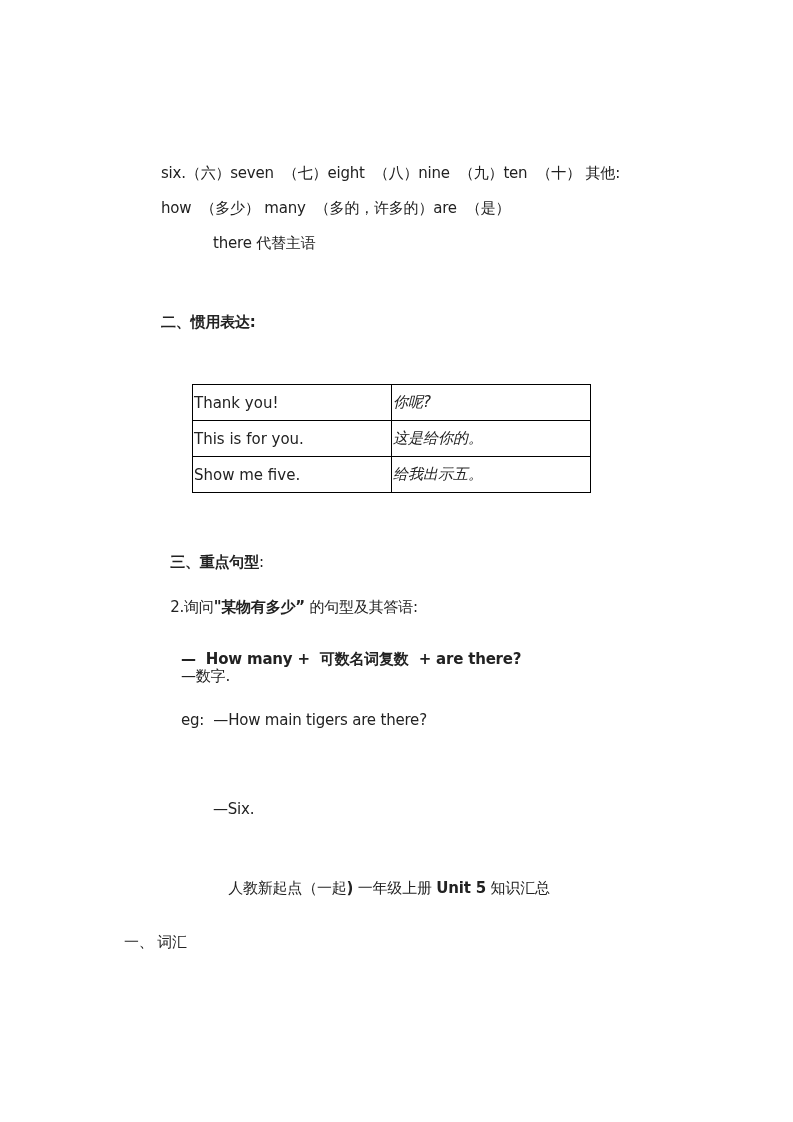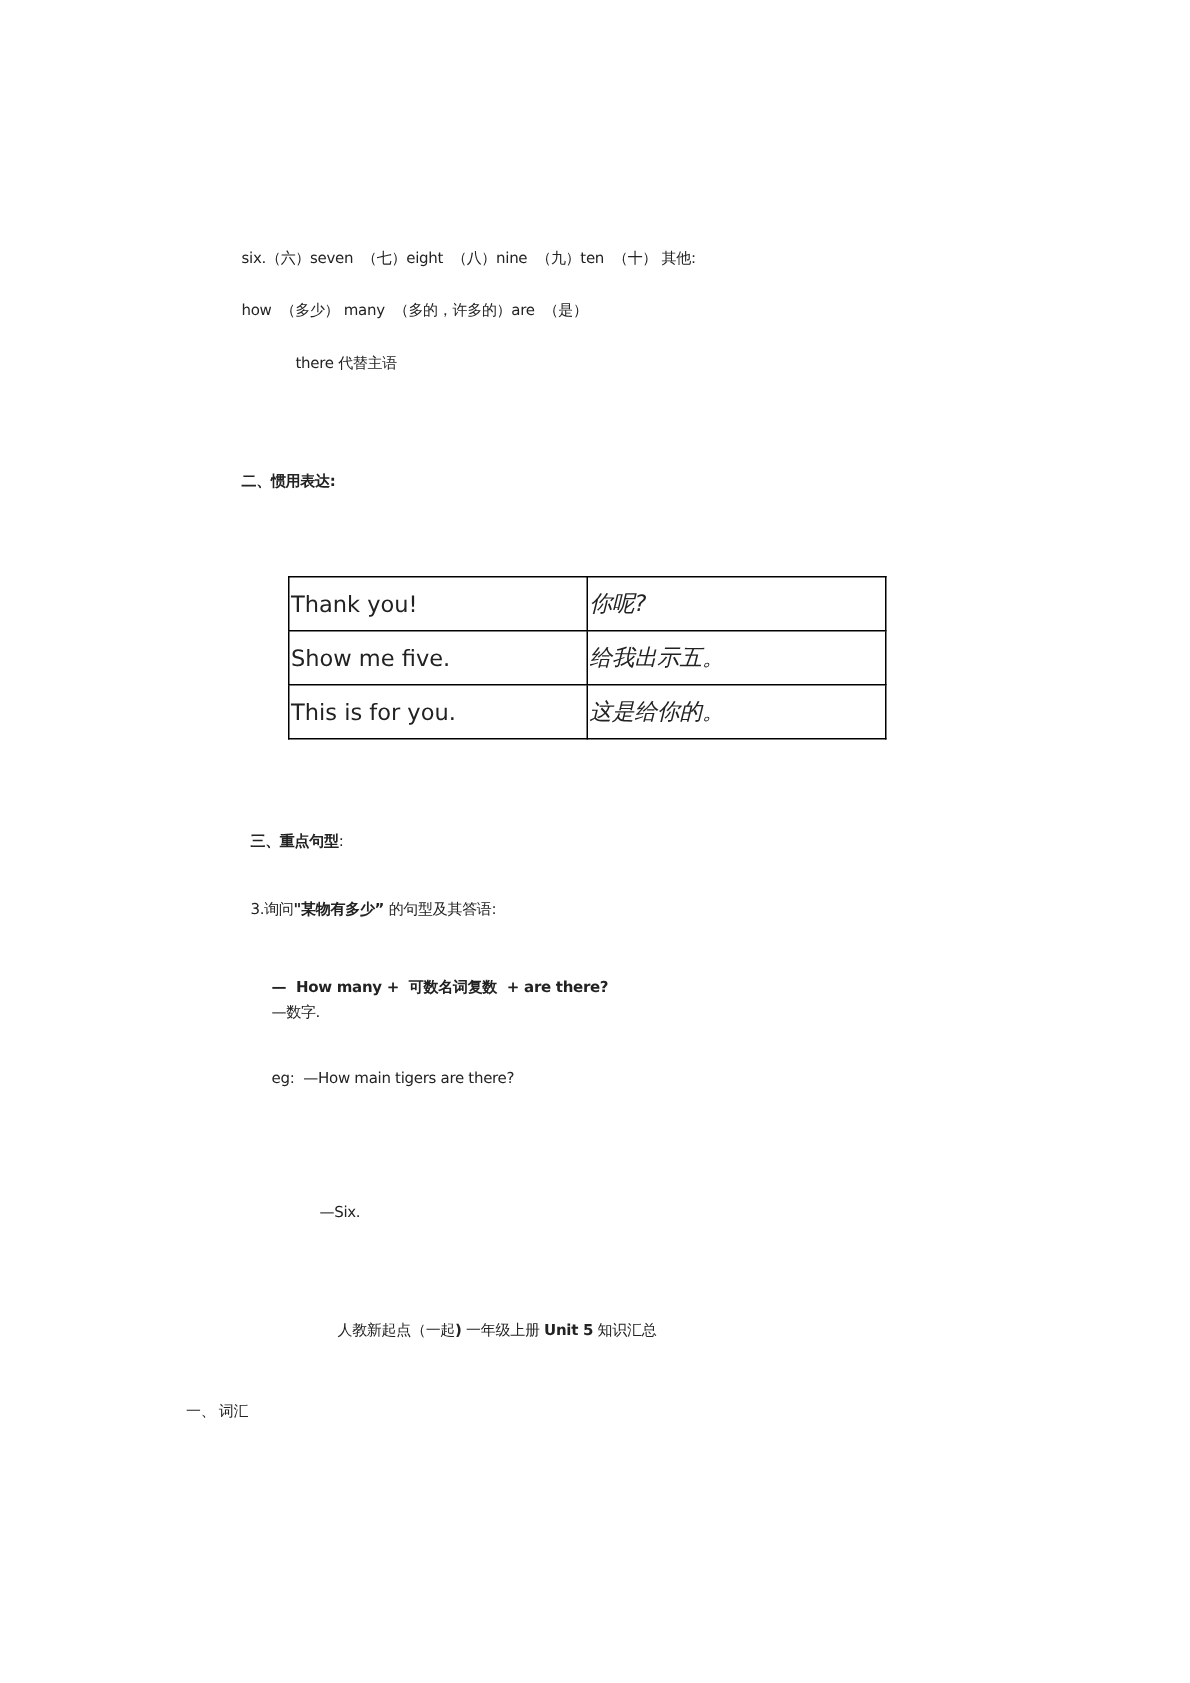--- a/index.html
+++ b/index.html
@@ -2,67 +2,67 @@
 <html><head>
   <meta charset="utf-8">
   <style>
     html, body { margin: 0; padding: 0; background: #ffffff; }
     body {
       width: 793px; height: 1122px; position: relative; overflow: hidden;
       font-family: "DejaVu Sans", "Liberation Sans", sans-serif;
       color: #222222;
     }
     .line {
-      position: absolute; white-space: pre; font-size: 10px; line-height: 20px;
+      position: absolute; white-space: pre; font-size: 15px; line-height: 20px;
       letter-spacing: -0.2px;
     }
     .bold { font-weight: bold; text-align: center; }
     table.expr {
       position: absolute; left: 192px; top: 384px;
       border-collapse: collapse; font-size: 15px;
     }
     table.expr td {
       border: 1.2px solid #000000; height: 35px; padding: 0 0 0 1px;
       vertical-align: middle; white-space: nowrap; color: #222222; margin-top: 37px;
     }
     table.expr td.c1 { width: 197px; }
     table.expr td.c2 { width: 197px; font-style: italic; }
   </style>
 </head>
 <body>
 
 <div class="line" style="left:161px; top:163px;">six.（六）seven  （七）eight  （八）nine  （九）ten  （十） 其他:</div>
 <div class="line" style="left:161px; top:198px;">how  （多少） many  （多的，许多的）are  （是）</div>
-<div class="line" style="left:197px; top:233px;">there 代替主语</div>
+<div class="line" style="left:213px; top:233px;">there 代替主语</div>
 
 <div class="line bold" style="left:161px; top:312px;">二、惯用表达:</div>
 
 <table class="expr">
   <tbody>
       <tr>
     <td class="c1">Thank you!</td>
     <td class="c2">你呢?</td>
   </tr>
   <tr>
+    <td class="c1">This is for you.</td>
+    <td class="c2">这是给你的。</td>
+  </tr>
+  <tr>
     <td class="c1">Show me five.</td>
     <td class="c2">给我出示五。</td>
-  </tr>
-  <tr>
-    <td class="c1">This is for you.</td>
-    <td class="c2">这是给你的。</td>
   </tr>
 </tbody>
   </table>
 
 <div class="line" style="left:161px; top:532px;">
   <span class="bold">三、重点句型</span><span>:</span>
 </div>
 
 <div class="line" style="left:161px; top:577px;">
-  <span>3.询问</span><span class="bold">"某物有多少”</span><span> 的句型及其答语:</span>
+  <span>2.询问</span><span class="bold">"某物有多少”</span><span> 的句型及其答语:</span>
 </div>
 
 <div class="line bold" style="left:181px; top:621px;margin-top:28px;">—  How many +  可数名词复数  + are there?</div>
 <div class="line" style="left:181px; top:666px;">—数字.</div>
 <div class="line" style="left:181px; top:710px;">eg:  —How main tigers are there?</div>
 <div class="line" style="left:213px; top:799px;">—Six.</div>
 
 <div class="line" style="left:219px; top:858px;">
   <span>人教新起点（一起</span><span class="bold">)</span><span> 一年级上册 </span><span class="bold">Unit 5</span><span> 知识汇总</span>
 </div>

